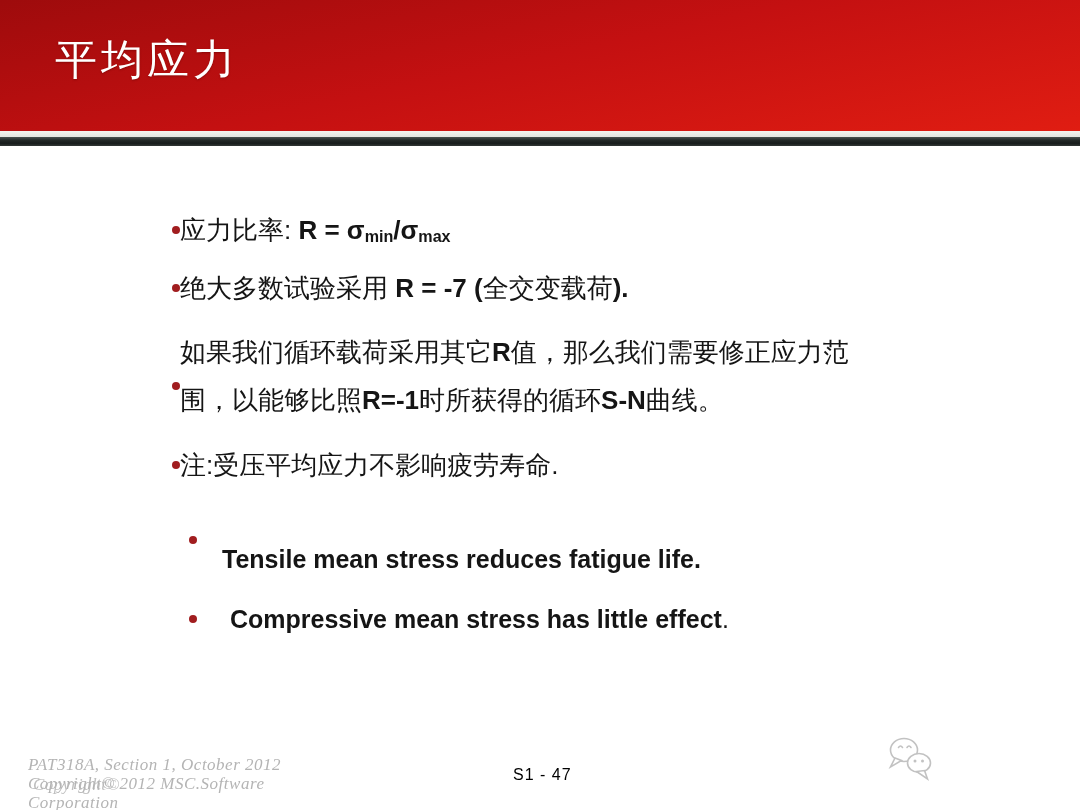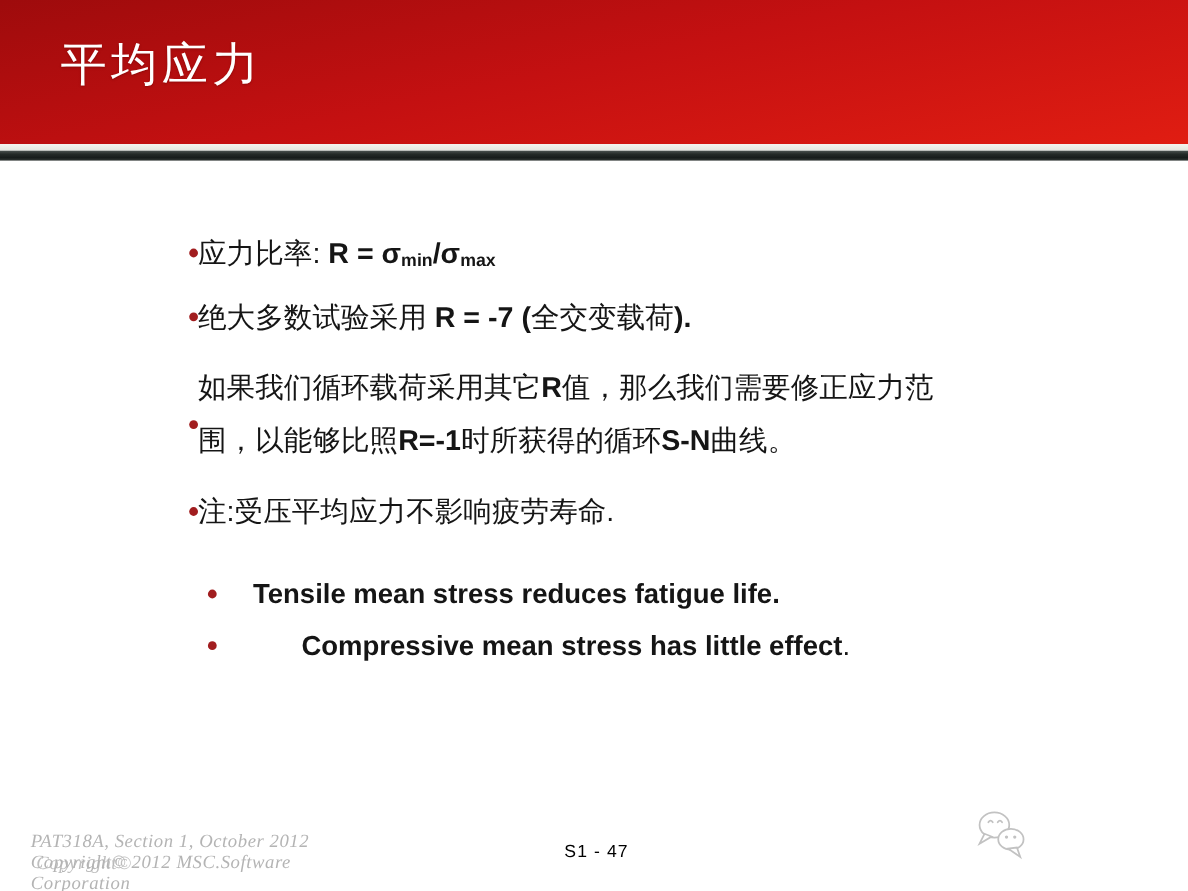--- a/index.html
+++ b/index.html
@@ -47,22 +47,22 @@
   .sub-row .dot{margin-top:11px;}
   .sub-row .btext{
     margin-left:33px;
     font-size:25px;line-height:30px;
     color:var(--body-text);
   }
   .b0{top:206px;}
   .b1{top:264px;}
   .b2{top:328px;align-items:center;}
   .b3{top:441px;}
-  .s0{top:525px;}
-  .s1{top:572px;gap:44px;}
+  .s0{top:525px;flex-direction:column;}
+  .s1{top:604px;}
   .bold{font-weight:bold;}
   .btext sub{font-size:0.62em;line-height:0;vertical-align:-0.18em;}
   
   .footer-left{
     position:absolute;left:28px;top:755px;
     font-family:cursive;
     font-style:italic;
     font-size:17px;line-height:19px;
     color:var(--footer-gray);
     letter-spacing:0.5px;

